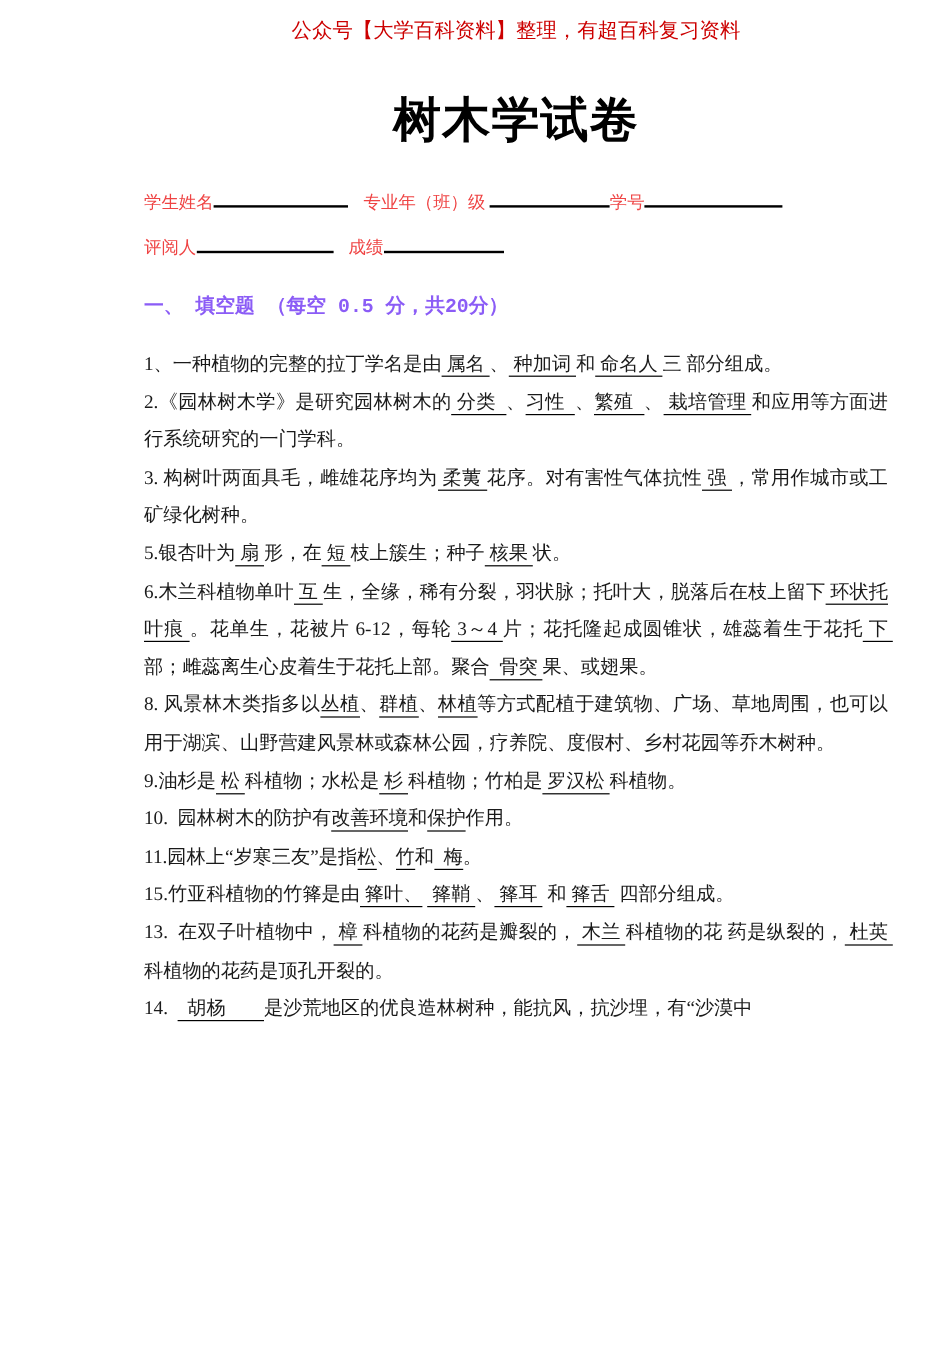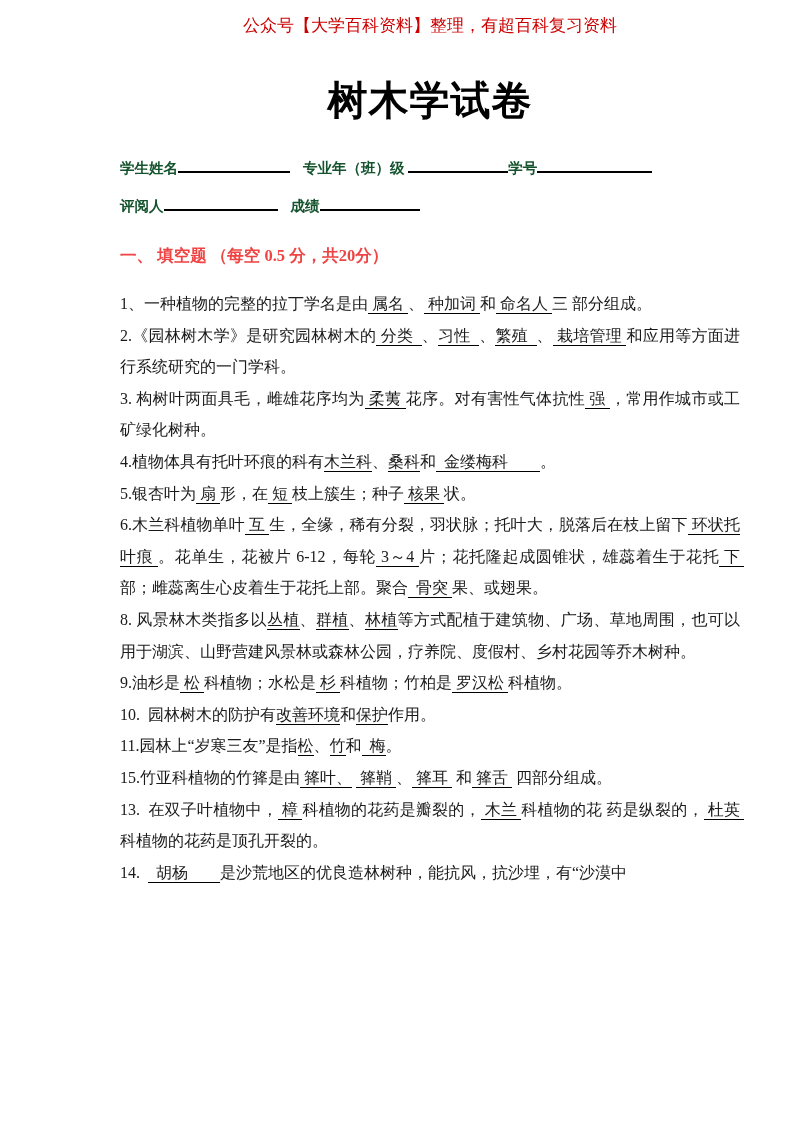--- a/index.html
+++ b/index.html
@@ -28,37 +28,37 @@
     color:#000;
     font-family:"Liberation Sans","DejaVu Sans",sans-serif;
     letter-spacing:1px;
   }
   .info-form{margin-top:34px;}
   .info-row{height:24px;margin-bottom:14px;white-space:nowrap;}
   .info-field{display:inline-block;}
   .info-field:nth-child(2){margin-left:13px;}
   .info-label{
     font-size:14.5px;
-    font-weight:bold;
+    font-weight:normal;
     white-space:pre;
-    color:#14532d;
+    color:#ef4444;
   }
   .info-blank{
     display:inline-block;
     height:15px;
     border-bottom:2px solid #000;
     vertical-align:baseline;
   }
   .section-heading{
     margin-top:26px;
     font-size:16.5px;
     line-height:24px;
     font-weight:bold;
-    color:#ef4444;
-    font-family:Liberation Serif, serif;
+    color:#8b5cf6;
+    font-family:Liberation Mono, monospace;
   }
   .questions{margin-top:20px;}
   .q{
     margin:0;
     font-size:16px;
     line-height:31.6px;
     text-align:justify;
     color:#1a1a1a;
   }
   .q span{white-space:pre-wrap;}
@@ -84,21 +84,20 @@
       <div class="info-row"><span class="info-field"><span class="info-label">学生姓名</span><span class="info-blank" style="width: 112px;"></span></span><span class="info-field"><span class="info-label">专业年（班）级 </span><span class="info-blank" style="width: 100px;"></span></span><span class="info-field"><span class="info-label">学号</span><span class="info-blank" style="width: 115px;"></span></span></div>
       <div class="info-row"><span class="info-field"><span class="info-label">评阅人</span><span class="info-blank" style="width: 114px;"></span></span><span class="info-field"><span class="info-label">成绩</span><span class="info-blank" style="width: 100px;"></span></span></div>
     </div>
 
   <div class="section-heading">一、 填空题 （每空 0.5 分，共20分）</div>
 
   <div class="questions">
       <p class="q"><span>1、一种植物的完整的拉丁学名是由</span><span class="u"> 属名 </span><span>、</span><span class="u"> 种加词 </span><span>和</span><span class="u"> 命名人 </span><span>三 部分组成。</span></p>
       <p class="q"><span>2.《园林树木学》是研究园林树木的</span><span class="u"> 分类  </span><span>、</span><span class="u">习性  </span><span>、</span><span class="u">繁殖  </span><span>、</span><span class="u"> 栽培管理 </span><span>和应用等方面进行系统研究的一门学科。</span></p>
       <p class="q"><span>3. 构树叶两面具毛，雌雄花序均为</span><span class="u"> 柔荑 </span><span>花序。对有害性气体抗性</span><span class="u"> 强 </span><span>，常用作城市或工矿绿化树种。</span></p>
-      <p class="q"><span>4.植物体具有托叶环痕的科有</span><span class="u">木兰科</span><span>、</span><span class="u">桑科</span><span>和</span><span class="u">  金缕梅科        </span><span>。</span></p>
       <p class="q"><span>5.银杏叶为</span><span class="u"> 扇 </span><span>形，在</span><span class="u"> 短 </span><span>枝上簇生；种子</span><span class="u"> 核果 </span><span>状。</span></p>
       <p class="q"><span>6.木兰科植物单叶</span><span class="u"> 互 </span><span>生，全缘，稀有分裂，羽状脉；托叶大，脱落后在枝上留下</span><span class="u"> 环状托叶痕 </span><span>。花单生，花被片 6-12，每轮</span><span class="u"> 3～4 </span><span>片；花托隆起成圆锥状，雄蕊着生于花托</span><span class="u"> 下 </span><span>部；雌蕊离生心皮着生于花托上部。聚合</span><span class="u">  骨突 </span><span>果、或翅果。</span></p>
       <p class="q"><span>8. 风景林木类指多以</span><span class="u">丛植</span><span>、</span><span class="u">群植</span><span>、</span><span class="u">林植</span><span>等方式配植于建筑物、广场、草地周围，也可以用于湖滨、山野营建风景林或森林公园，疗养院、度假村、乡村花园等乔木树种。</span></p>
       <p class="q"><span>9.油杉是</span><span class="u"> 松 </span><span>科植物；水松是</span><span class="u"> 杉 </span><span>科植物；竹柏是</span><span class="u"> 罗汉松 </span><span>科植物。</span></p>
       <p class="q"><span>10.  园林树木的防护有</span><span class="u">改善环境</span><span>和</span><span class="u">保护</span><span>作用。</span></p>
       <p class="q"><span>11.园林上“岁寒三友”是指</span><span class="u">松</span><span>、</span><span class="u">竹</span><span>和</span><span class="u">  梅</span><span>。</span></p>
       <p class="q"><span>15.竹亚科植物的竹箨是由</span><span class="u"> 箨叶、</span><span> </span><span class="u"> 箨鞘 </span><span>、</span><span class="u"> 箨耳 </span><span> 和</span><span class="u"> 箨舌 </span><span> 四部分组成。</span></p>
       <p class="q"><span>13.  在双子叶植物中，</span><span class="u"> 樟 </span><span>科植物的花药是瓣裂的，</span><span class="u"> 木兰 </span><span>科植物的花 药是纵裂的，</span><span class="u"> 杜英 </span><span>科植物的花药是顶孔开裂的。</span></p>
       <p class="q"><span>14.  </span><span class="u">  胡杨        </span><span>是沙荒地区的优良造林树种，能抗风，抗沙埋，有“沙漠中</span></p>
     </div>

